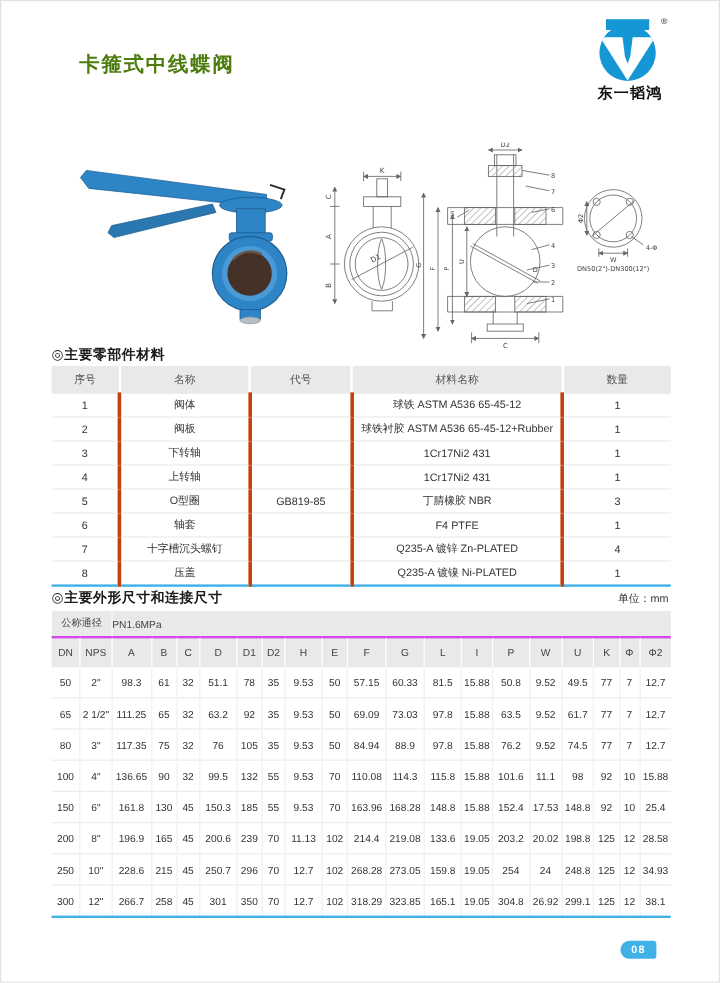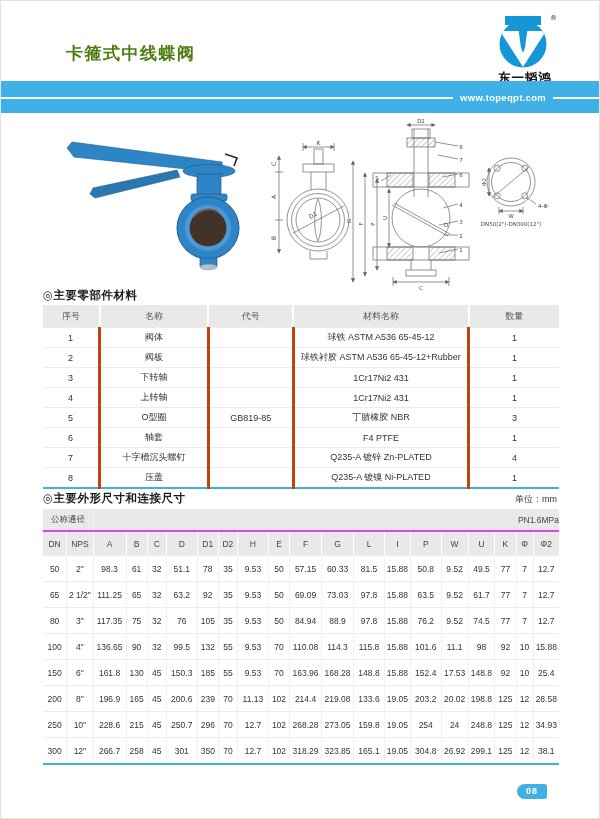--- a/index.html
+++ b/index.html
@@ -37,21 +37,21 @@
   }
   #table1 th:first-child { border-left:none; }
   #table1 td {
     height:19px; font-size:9px; color:#333; text-align:center;
     border-top:1px solid #ececec; border-left:3px solid #c2410c; padding:0 2px;
     white-space:nowrap; overflow:hidden;
   }
   #table1 td:first-child { border-left:none; }
   #table2 .band td { height:20px; background:#e9e9e9; font-size:8.5px; color:#444; }
   #table2 .band td:first-child { text-align:left; padding-left:8px; }
-  #table2 .band td:last-child { text-align:right; }
+  #table2 .band td:last-child { text-align:left; }
   #table2 th {
     height:23px; background:#e9e9e9; font-size:8.5px; font-weight:normal; color:#444;
     border-left:1px solid #fff; border-top:2px solid #d946ef; padding:0;
   }
   #table2 th:first-child { border-left:none; }
   #table2 td {
     height:25px; font-size:8.5px; color:#333; text-align:center;
     border-top:1px solid #ececec; border-left:1px solid #f1f1f1; padding:0;
     white-space:nowrap; overflow:hidden;
   }
@@ -78,24 +78,20 @@
       </defs>
       <circle cx="31" cy="33" r="23.5" fill="#1697d5"></circle>
       <polygon points="8,20 54,20 31,56" fill="#ffffff" clip-path="url(#logoClip)"></polygon>
       <rect x="13" y="5" width="36" height="9" fill="#1697d5"></rect>
       <polygon points="26,14 36,14 33.2,36 31,42 28.8,36" fill="#1697d5"></polygon>
       <text x="58" y="9" font-size="7" fill="#333">®</text>
     </svg>
     <div class="brand-name">东一韬鸿</div>
   </div>
 
-  <div class="banner">
-    <div class="banner-line"></div>
-    <span class="banner-site">www.topeqpt.com</span>
-  </div>
 
   <div class="drawings">
     <svg width="520" height="172" viewBox="40 118 520 172">
       <defs>
         <pattern id="hatch" width="4" height="4" patternUnits="userSpaceOnUse" patternTransform="rotate(45)">
           <line x1="0" y1="0" x2="0" y2="4" stroke="#999" stroke-width="1"></line>
         </pattern>
         <marker id="arr" viewBox="0 0 8 8" refX="7" refY="4" markerWidth="6" markerHeight="6" orient="auto-start-reverse">
           <path d="M0,0 L8,4 L0,8 Z" fill="#666"></path>
         </marker>

